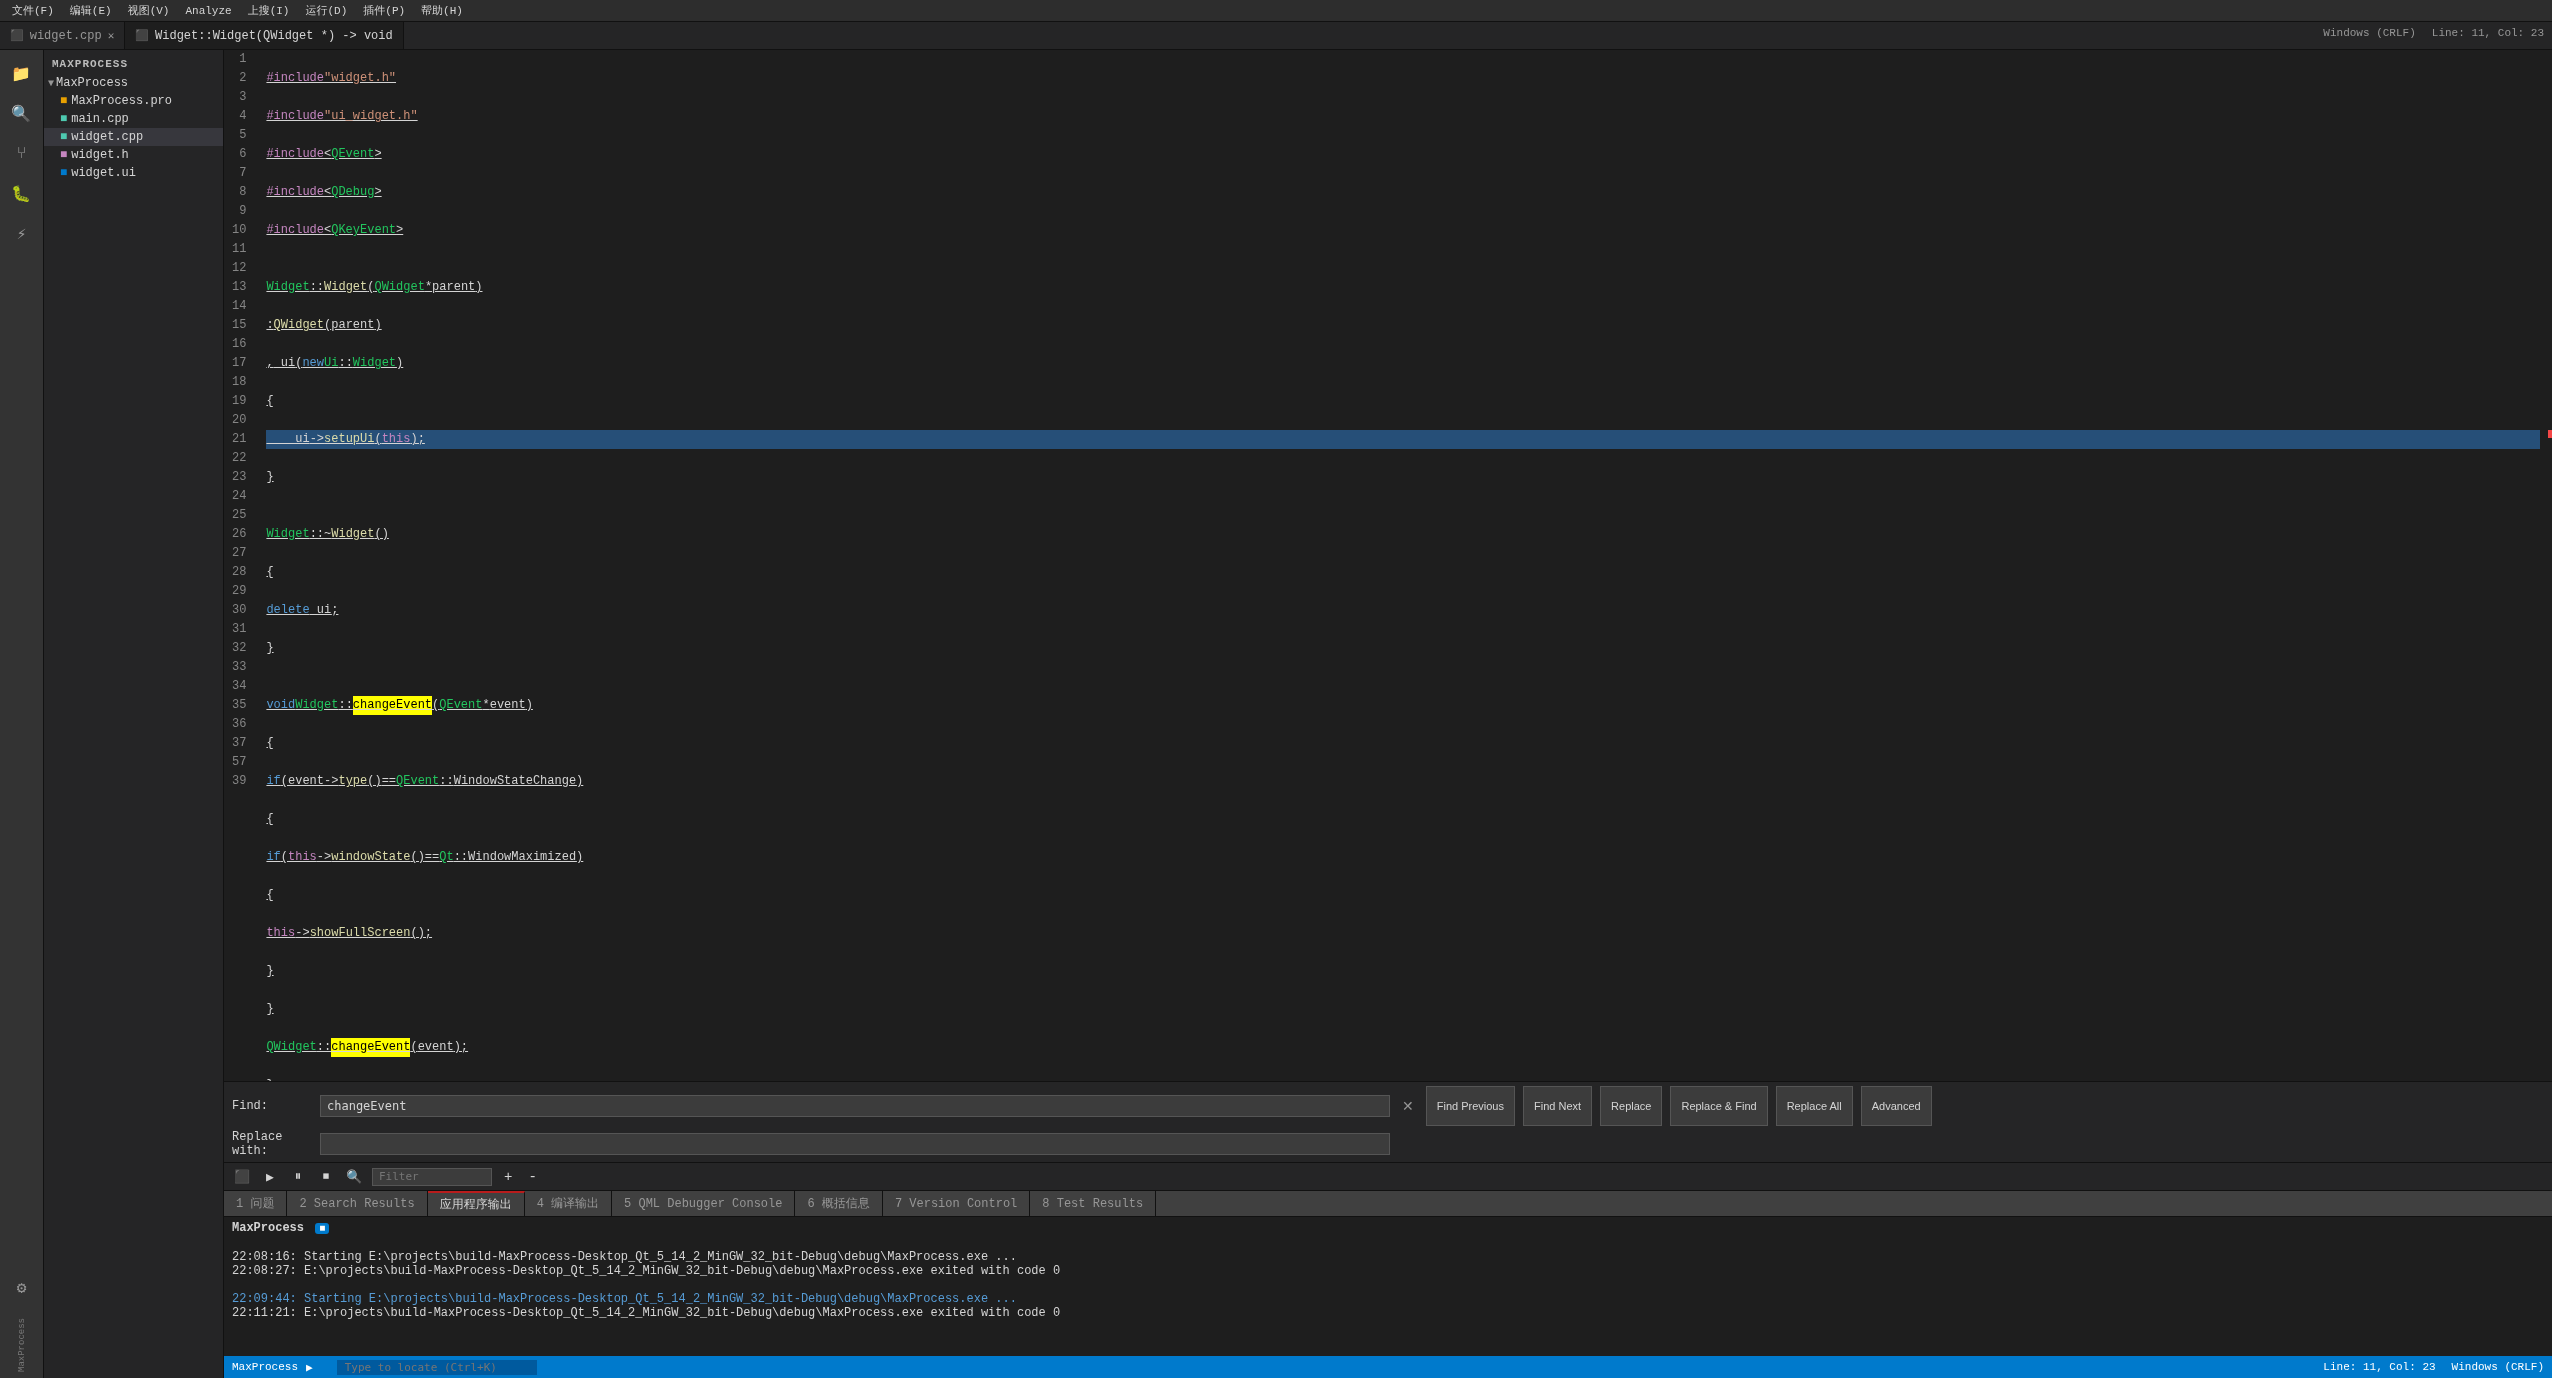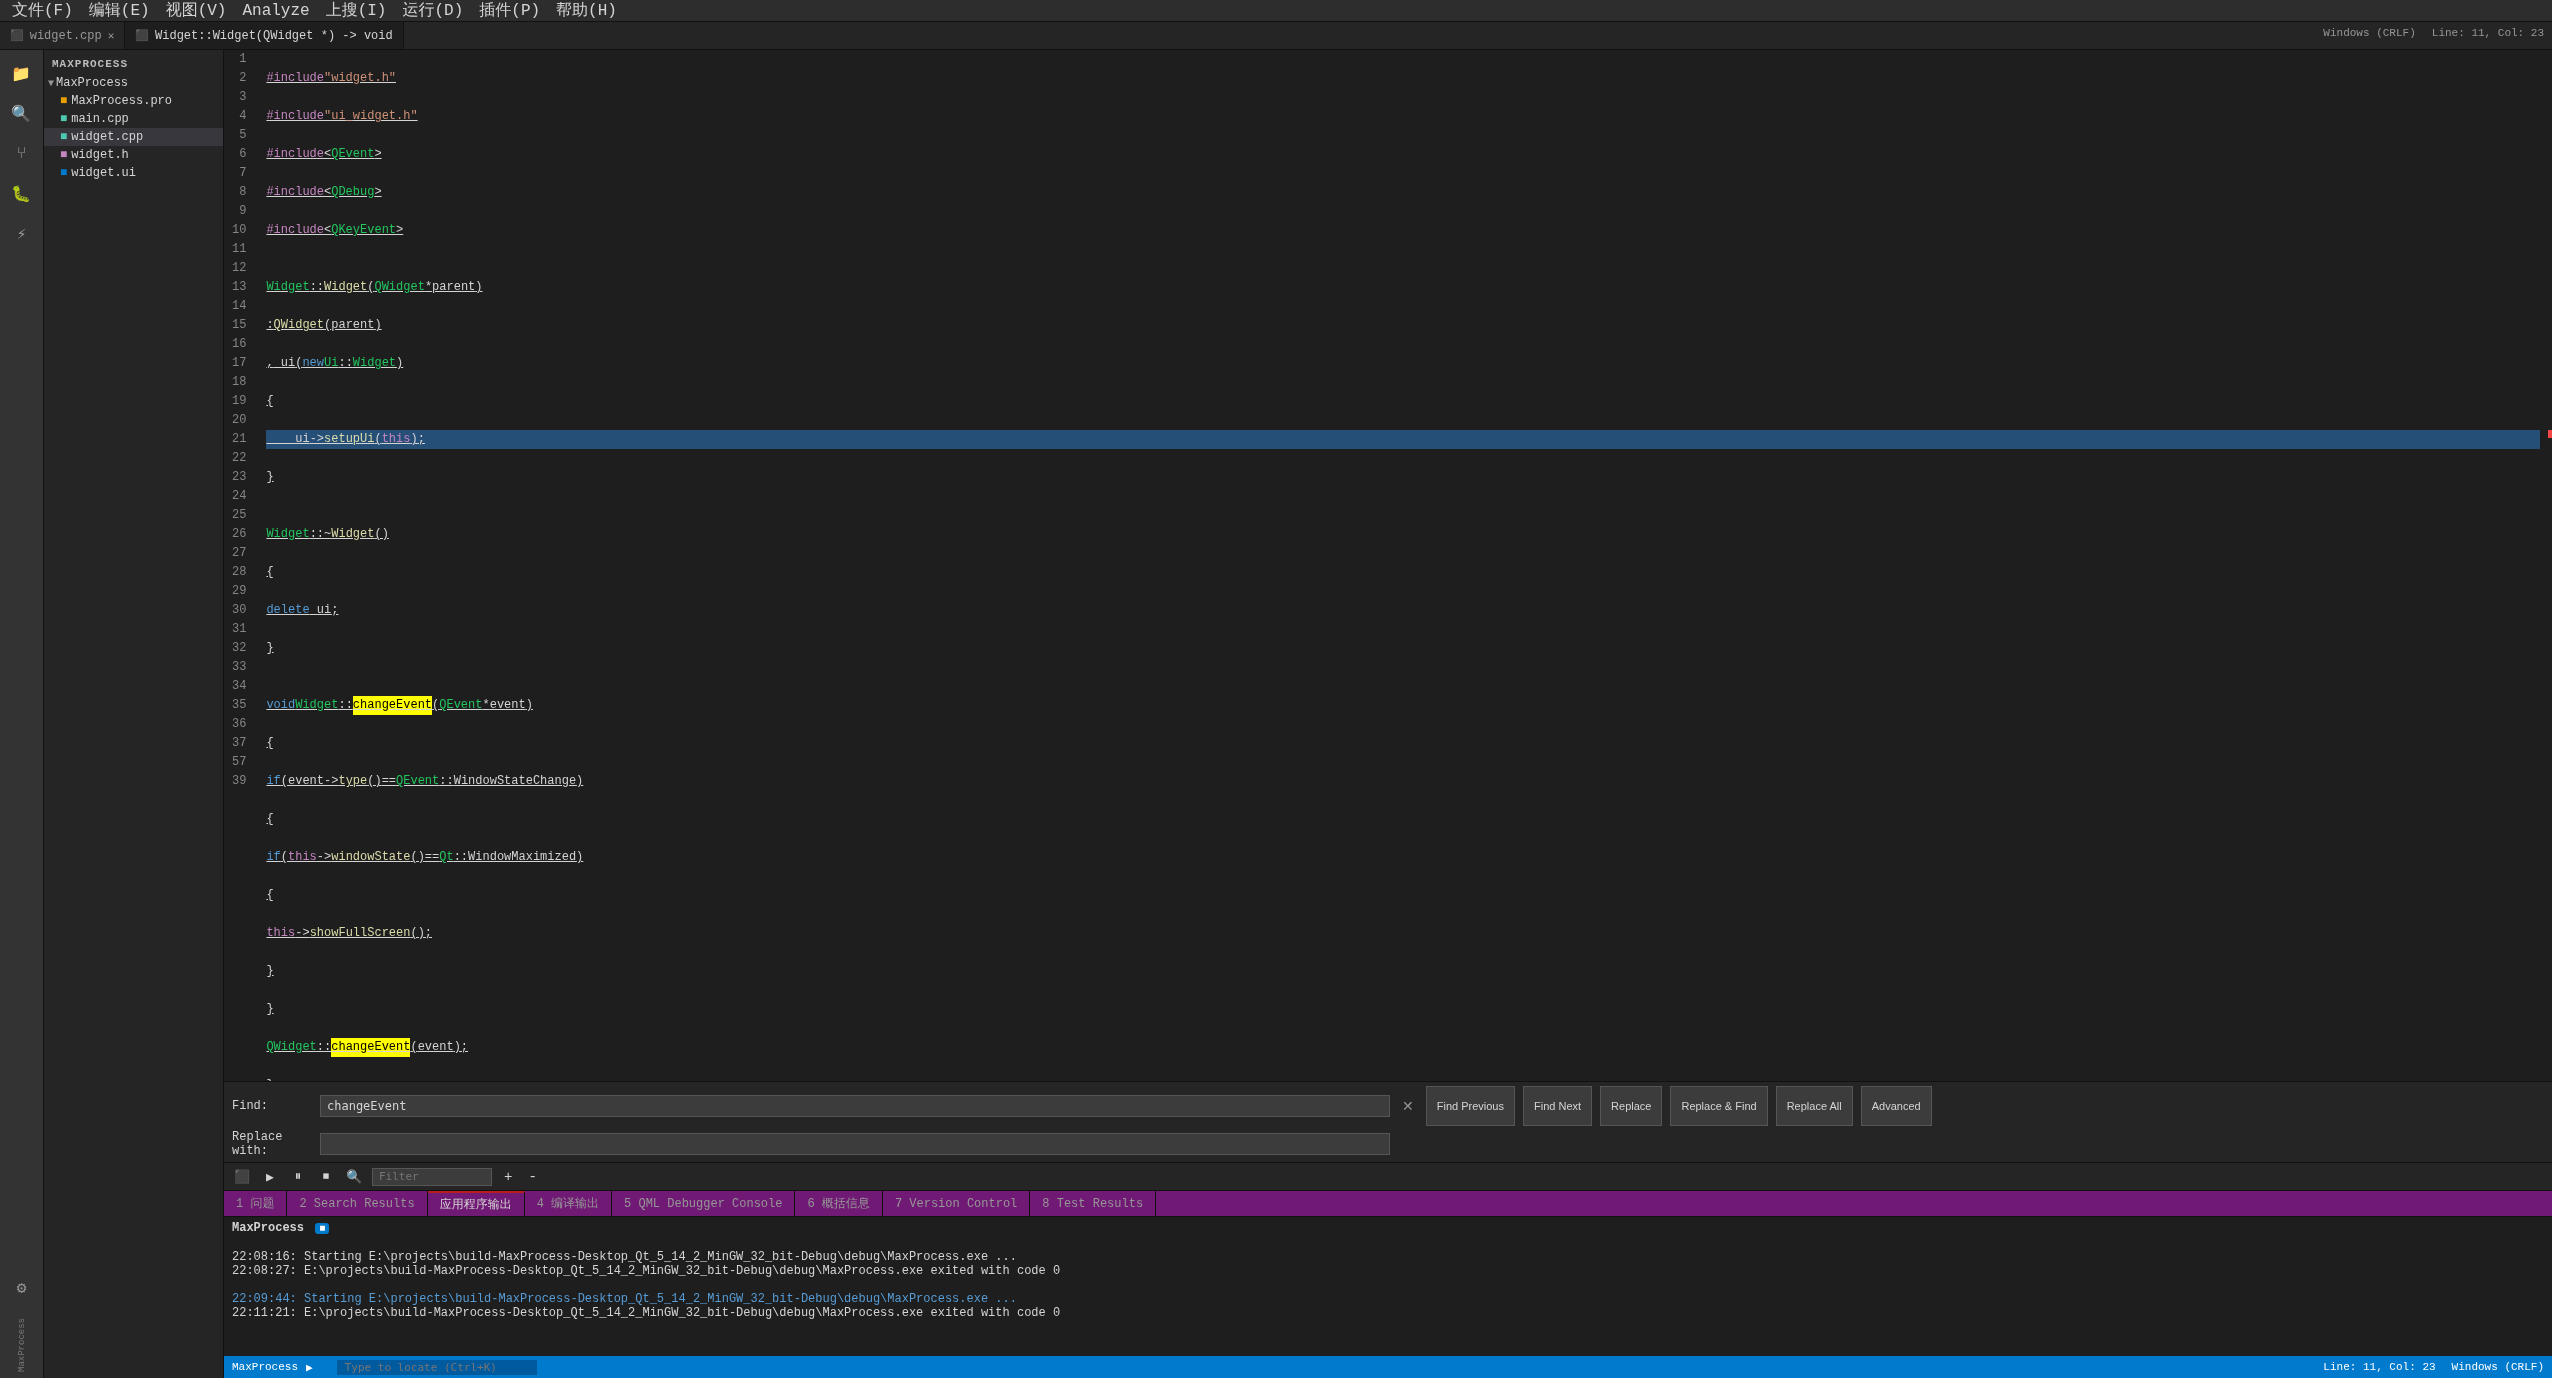--- a/index.html
+++ b/index.html
@@ -20,21 +20,21 @@
       background: #2d2d2d;
       height: 22px;
       display: flex;
       align-items: center;
       padding: 0 4px;
       border-bottom: 1px solid #111;
       flex-shrink: 0;
     }
     .menu-bar span {
       color: #d4d4d4;
-      font-size: 16px;
+      font-size: 11px;
       padding: 0 8px;
       cursor: pointer;
     }
 
     
     .tab-bar {
       background: #252526;
       height: 28px;
       display: flex;
       align-items: stretch;
@@ -259,21 +259,21 @@
     }
     .tb-plus, .tb-minus {
       color: #d4d4d4;
       cursor: pointer;
       font-size: 14px;
       padding: 0 4px;
     }
 
     
     .panel-tabs {
-      background: #701a75;
+      background: #404040;
       height: 26px;
       display: flex;
       align-items: stretch;
       border-top: 1px solid #111;
       flex-shrink: 0;
     }
     .panel-tab {
       display: flex;
       align-items: center;
       padding: 0 12px;

